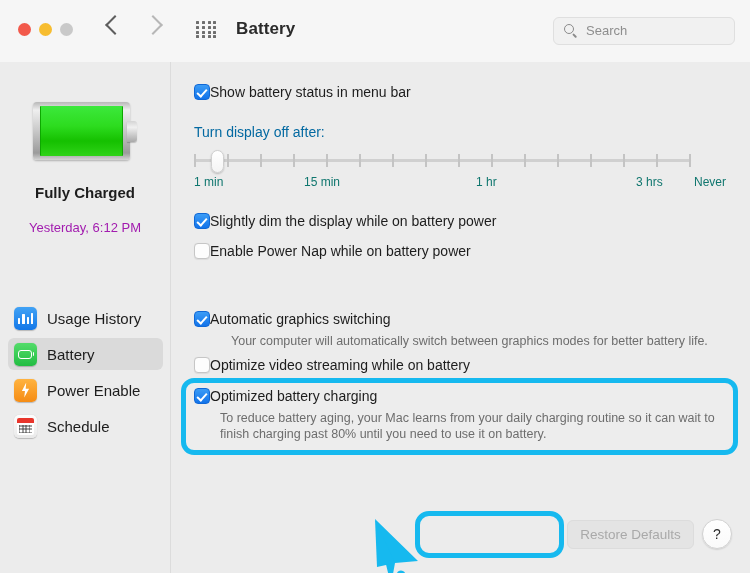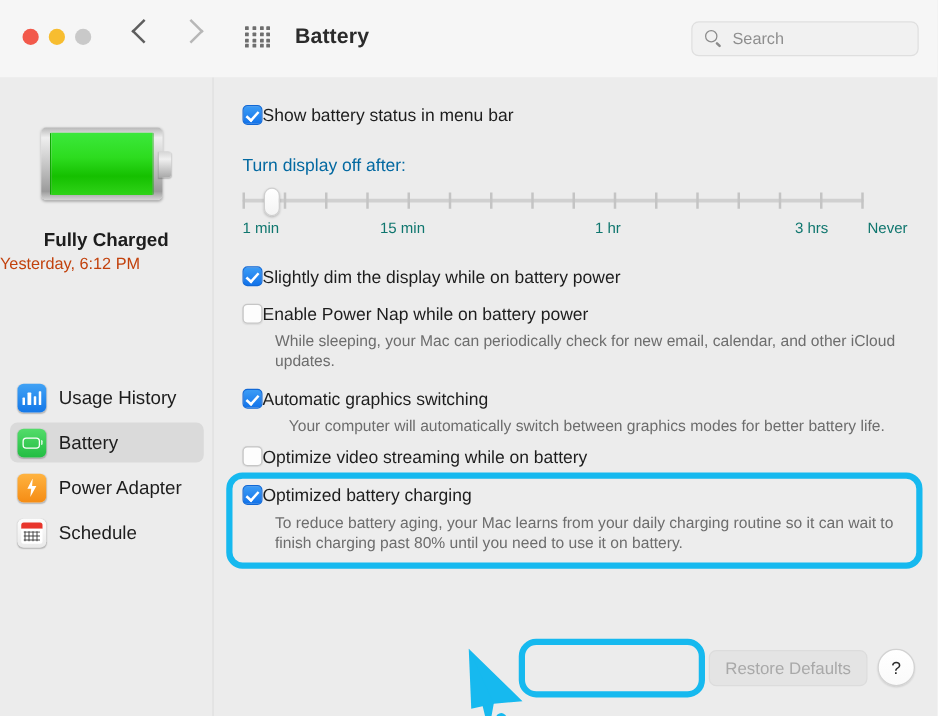--- a/index.html
+++ b/index.html
@@ -164,25 +164,25 @@
     position: absolute;
     left: 0; top: 122px;
     width: 170px;
     text-align: center;
     font-size: 15px;
     font-weight: bold;
     color: #1d1d1d;
   }
   .charge-sub {
     position: absolute;
-    left: 0; top: 141px;
+    left: 0; top: 158px;
     width: 170px;
-    text-align: left;
+    text-align: center;
     font-size: 13px;
-    color: #c2410c;
+    color: #a21caf;
   }
 
   .nav-list {
     position: absolute;
     left: 8px; top: 240px;
     width: 155px;
   }
   .nav-item {
     display: flex;
     align-items: center;
@@ -471,21 +471,21 @@
         <span class="app-icon ic-battery">
           <span class="shell"></span>
             <span class="nub"></span>
         </span>
         <span class="nav-label">Battery</span>
       </div>
       <div class="nav-item">
         <span class="app-icon ic-power">
           <span class="bolt"></span>
         </span>
-        <span class="nav-label">Power Adapter</span>
+        <span class="nav-label">Power Enable</span>
       </div>
       <div class="nav-item">
         <span class="app-icon ic-sched">
           <span class="top"></span>
             <span class="body">
               <b></b>
             </span>
         </span>
         <span class="nav-label">Schedule</span>
       </div>
@@ -533,21 +533,20 @@
 
     <div class="cb-row" style="left:23px; top:150px;">
       <span class="checkbox on"></span>
       <span class="cb-label">Slightly dim the display while on battery power</span>
     </div>
 
     <div class="cb-row" style="left:23px; top:180px;">
       <span class="checkbox off"></span>
       <span class="cb-label">Enable Power Nap while on battery power</span>
     </div>
-    <div class="hint" style="left:49px; top:203px; width:520px;">While sleeping, your Mac can periodically check for new email, calendar, and other iCloud updates.</div>
 
     <div class="cb-row" style="left:23px; top:248px;">
       <span class="checkbox on"></span>
       <span class="cb-label">Automatic graphics switching</span>
     </div>
     <div class="hint" style="left:60px; top:271px; width:530px;">Your computer will automatically switch between graphics modes for better battery life.</div>
 
     <div class="cb-row" style="left:23px; top:294px;">
       <span class="checkbox off"></span>
       <span class="cb-label">Optimize video streaming while on battery</span>

